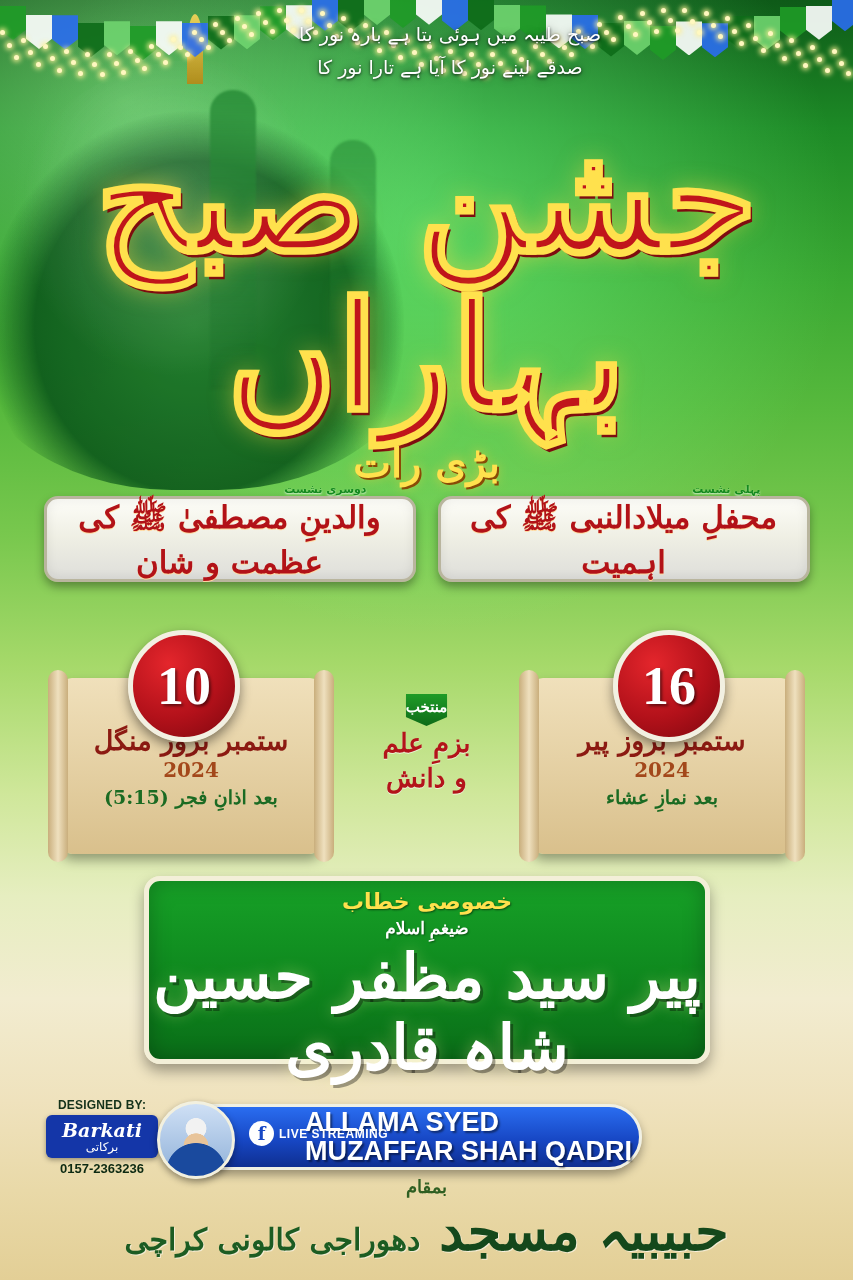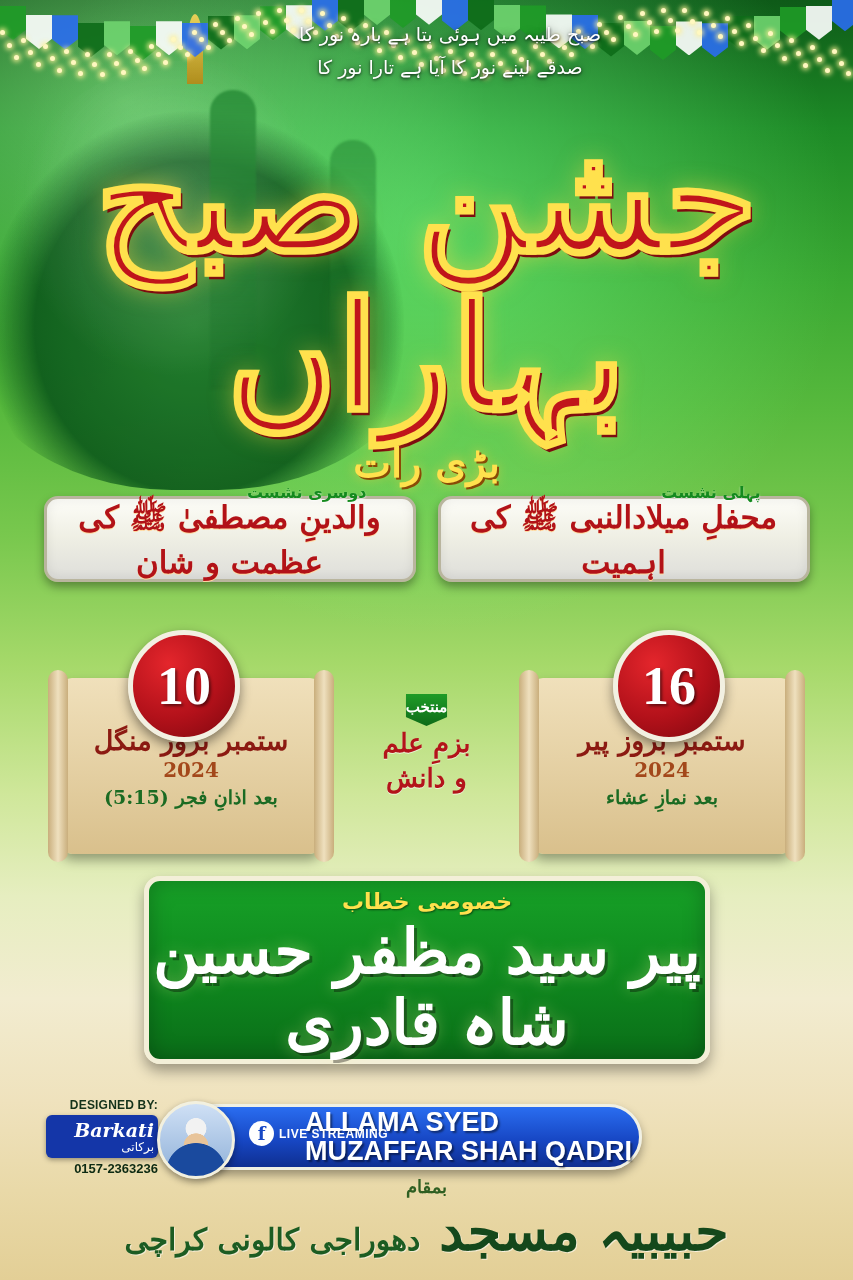--- a/index.html
+++ b/index.html
@@ -119,21 +119,21 @@
   }
   .session-text {
     direction: rtl; text-align: center;
     font-family: "DejaVu Serif","Liberation Serif", serif;
     font-size: 31px; font-weight: bold; color: #b21218;
     text-shadow: 0 1px 0 #ffd9a0;
     padding: 0 8px;
   }
   .session-tag {
     position: absolute; top: -16px; right: 46px;
-    direction: rtl; font-size: 16px; font-weight: bold; color: #148a1e;
+    direction: rtl; font-size: 11px; font-weight: bold; color: #148a1e;
     background: transparent;
     font-family: "DejaVu Sans","Liberation Sans", sans-serif;
     text-shadow: 0 1px 2px rgba(255,255,255,0.8);
   }
 
   
   .scrolls {
     position: absolute; top: 630px; left: 0; width: 853px; height: 240px;
   }
   .scroll {
@@ -219,21 +219,21 @@
   .speaker-name {
     margin-top: 2px;
     font-family: "DejaVu Serif","Liberation Serif", serif;
     font-size: 62px; font-weight: bold; color: #ffffff; line-height: 1.15;
     text-shadow: 3px 3px 0 rgba(0,0,0,0.35), 0 0 16px rgba(255,255,160,0.35);
   }
 
   
   .designer {
     position: absolute; left: 46px; top: 1098px;
-    width: 112px; text-align: right;
+    width: 112px; text-align: center;
   }
   .designer-label {
     font-size: 12px; font-weight: bold; color: #14321a; letter-spacing: .2px;
   }
   .designer-logo {
     margin-top: 3px; background: #1436a8; color: #ffffff;
     border-radius: 6px; padding: 6px 4px 4px;
     box-shadow: 0 2px 5px rgba(0,0,0,0.35);
   }
   .designer-logo .brand {
@@ -517,20 +517,21 @@
       <div class="mid-flag">منتخب</div>
       <div class="mid-text">
         <div>بزمِ علم</div>
         <div>و دانش</div>
       </div>
     </div>
   </div>
 
   <div class="speaker-panel">
     <div class="speaker-kicker">خصوصی خطاب</div>
+    <div class="speaker-title">ضیغمِ اسلام</div>
     <div class="speaker-name">پیر سید مظفر حسین شاہ قادری</div>
   </div>
 
   <div class="designer">
     <div class="designer-label">DESIGNED BY:</div>
     <div class="designer-logo">
       <div class="brand">Barkati</div>
       <div class="urdu">برکاتی</div>
     </div>
     <div class="designer-phone">0157-2363236</div>

